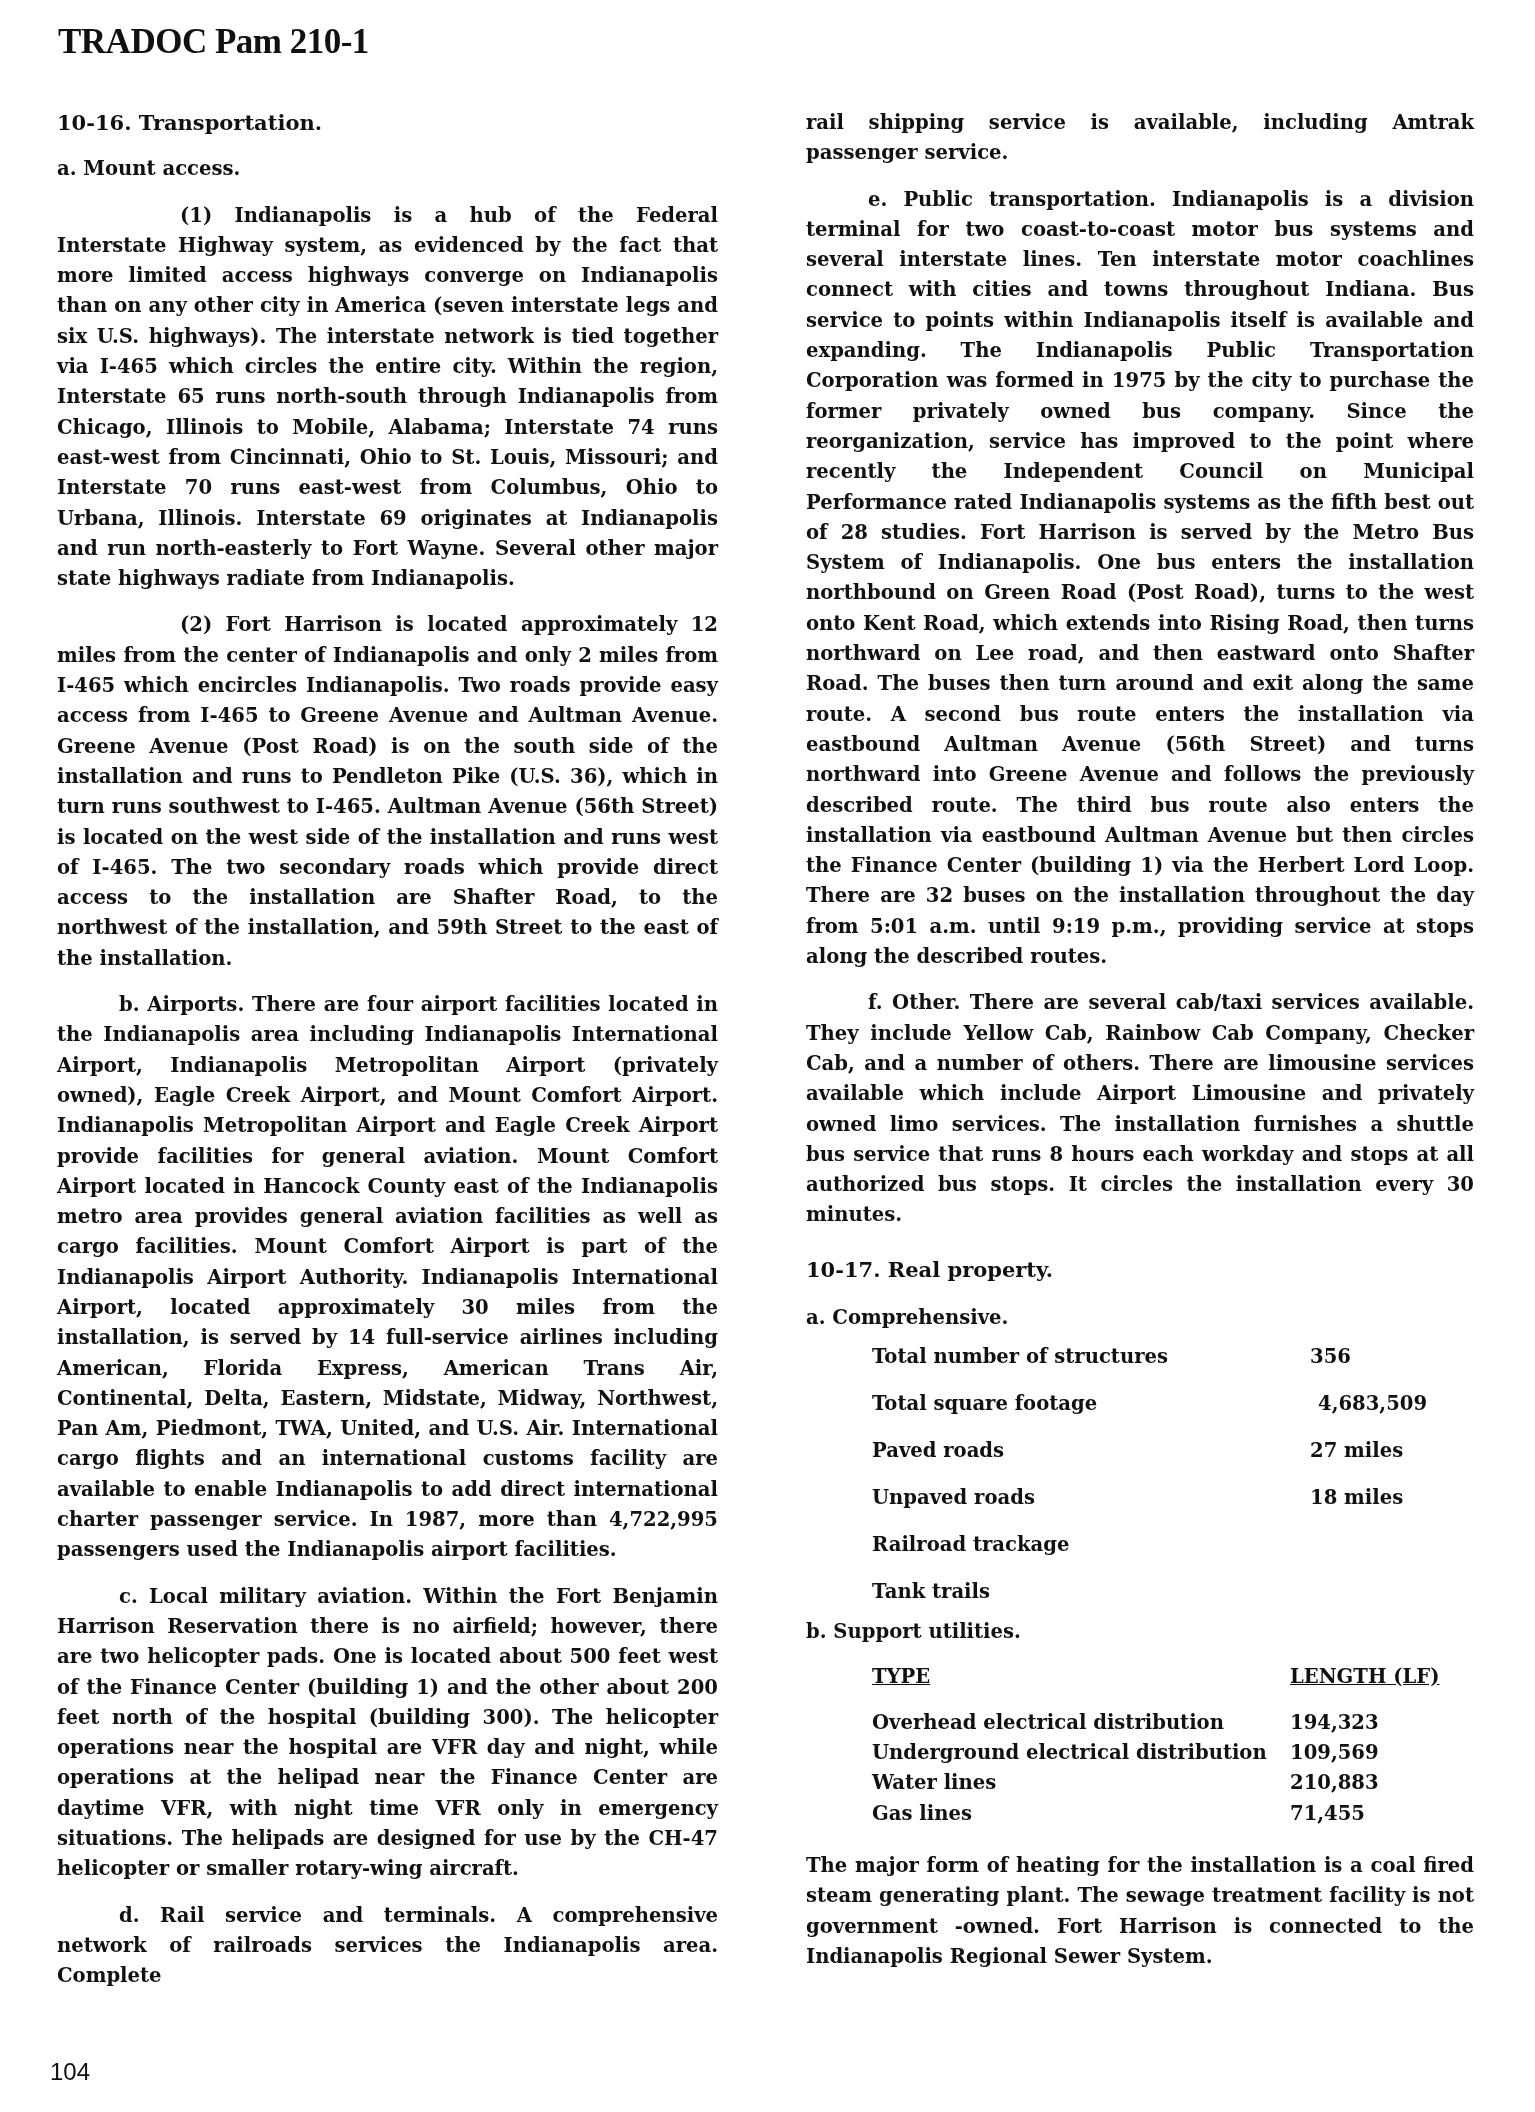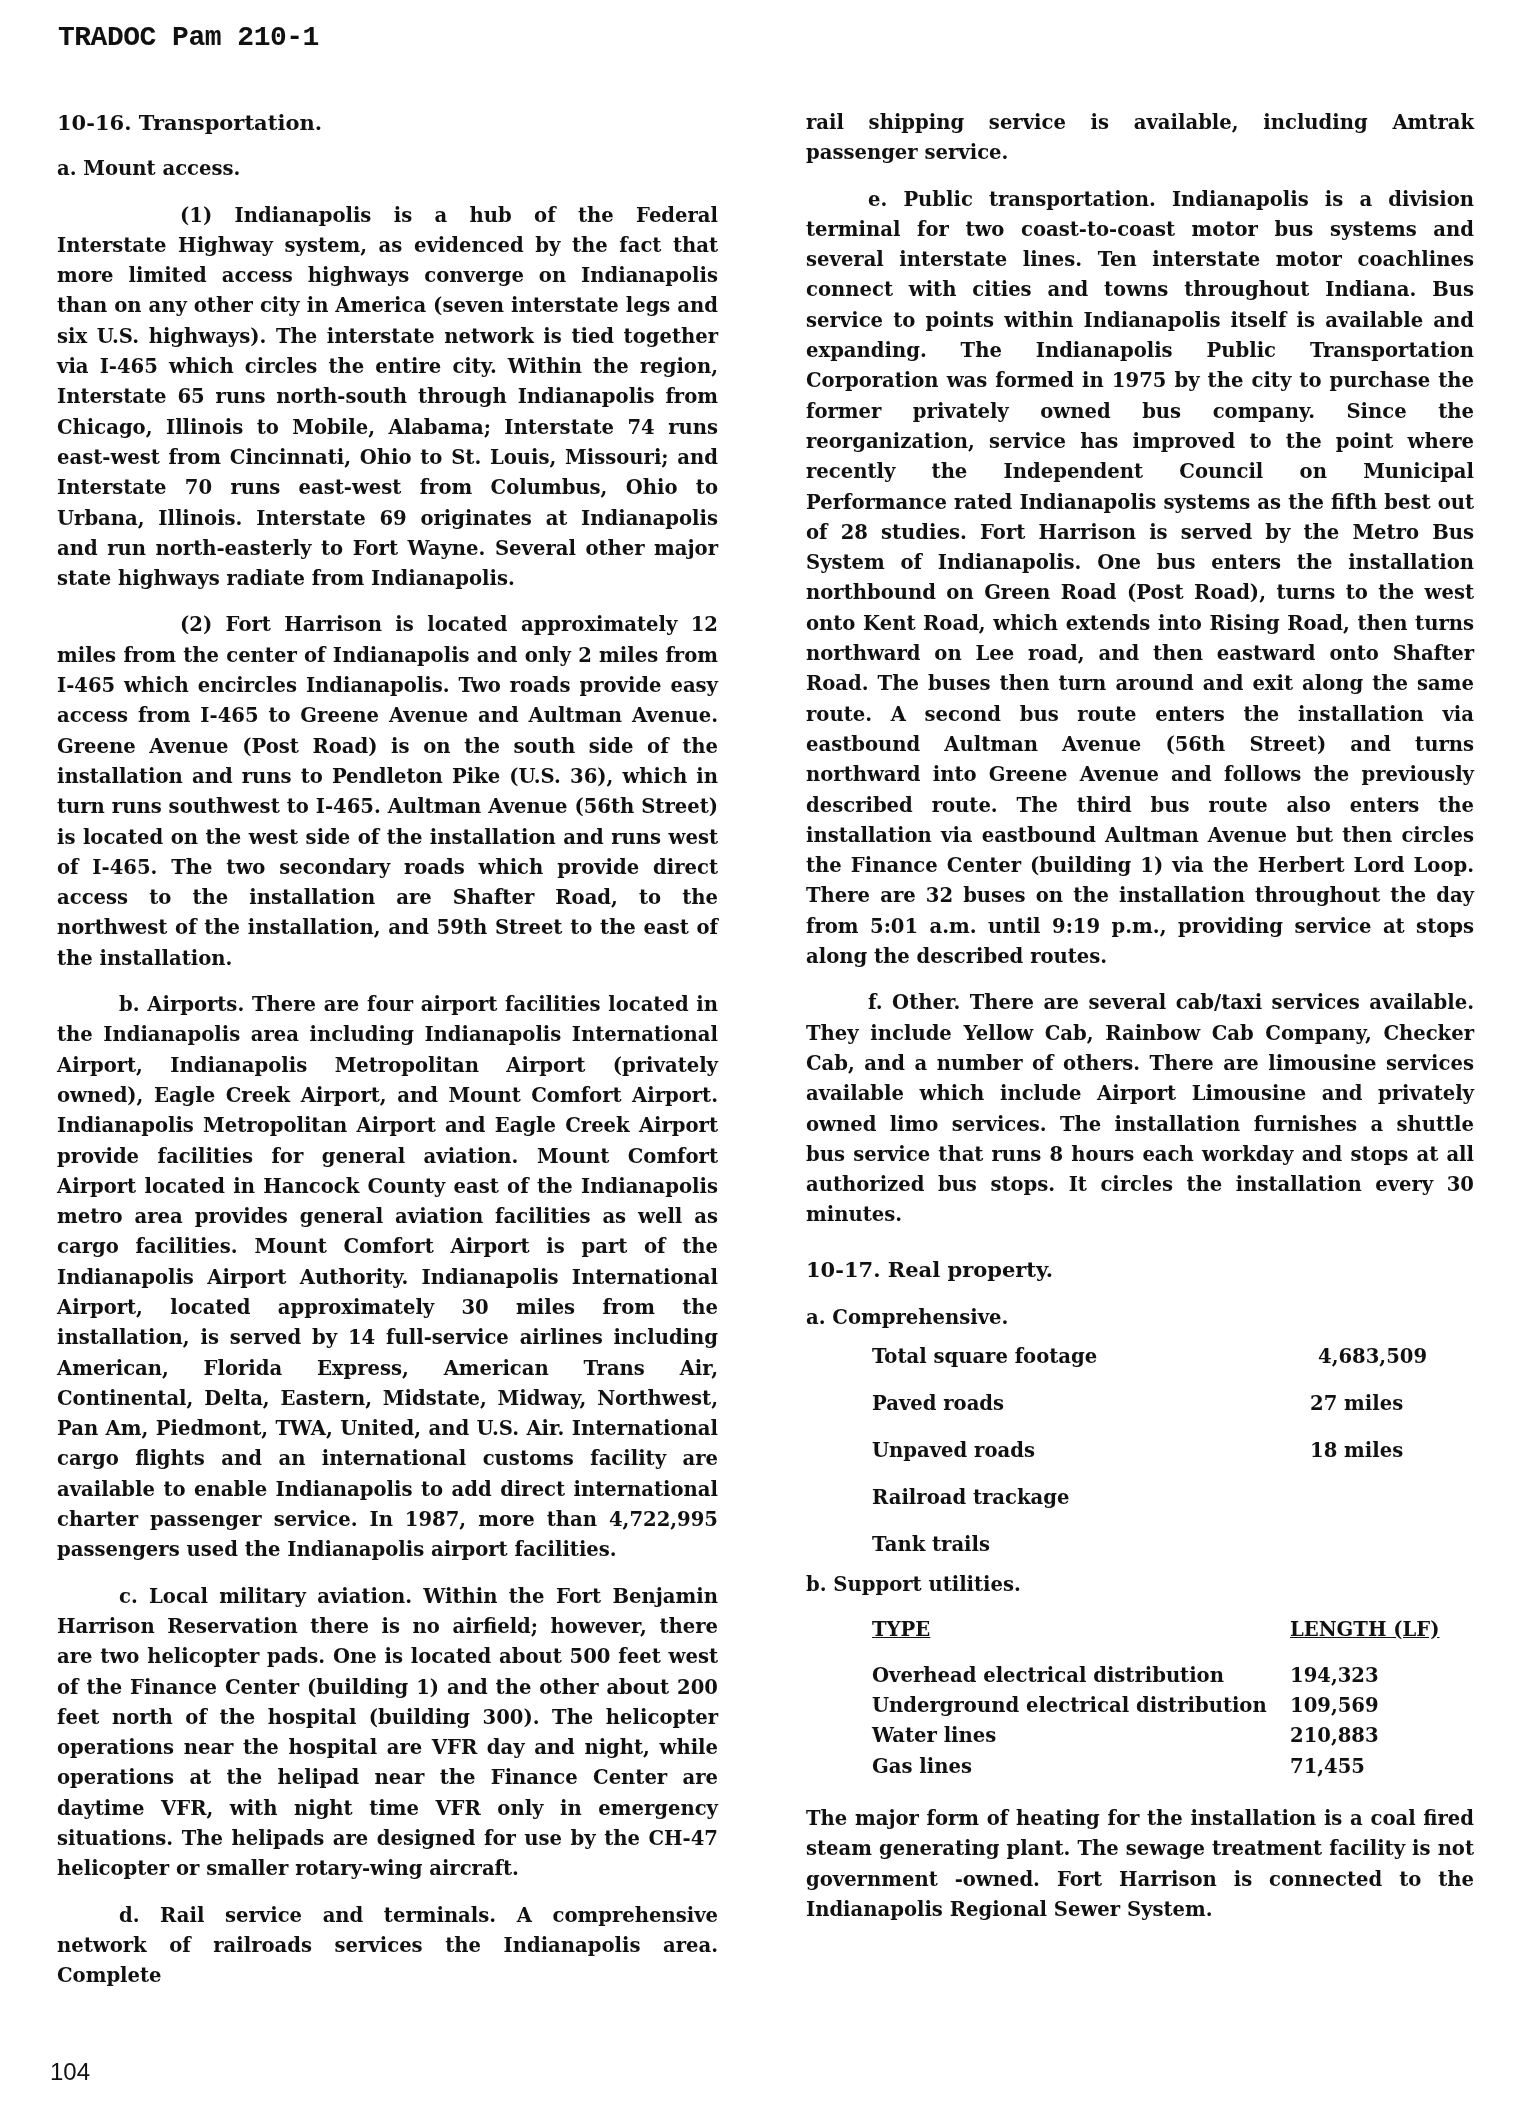--- a/index.html
+++ b/index.html
@@ -3,22 +3,22 @@
 <meta charset="utf-8">
 <style>
   html, body { margin: 0; padding: 0; background: #ffffff; }
   body {
     width: 1535px; height: 2112px; position: relative; overflow: hidden;
     font-family: "DejaVu Serif", "Liberation Serif", serif;
     color: #111111;
   }
   .running-head {
     position: absolute; left: 58px; top: 22px;
-    font-family: Liberation Mono, monospace;
-    font-weight: bold; font-size: 28px; letter-spacing: -0.5px; color: #111;
+    font-family: Liberation Serif, serif;
+    font-weight: bold; font-size: 35px; letter-spacing: -0.5px; color: #111;
   }
   .page-number {
     position: absolute; left: 50px; top: 2058px;
     font-family: "Liberation Sans", "DejaVu Sans", sans-serif;
     font-weight: normal; font-size: 24px; color: #111;
   }
   .col { position: absolute; top: 108px; font-size: 19.6px; line-height: 30.3px; font-weight: bold; }
   .col-left { left: 57px; width: 661px; }
   .col-right { left: 806px; width: 668px; top: 108px; }
   .col p { margin: 0 0 16px 0; text-align: justify; }
@@ -52,20 +52,24 @@
 
 <div class="col col-right">
   <p>rail shipping service is available, including Amtrak passenger service.</p>
   <p class="indent1">e.  Public transportation.  Indianapolis is a division terminal for two coast-to-coast motor bus systems and several interstate lines.  Ten interstate motor coachlines connect with cities and towns throughout Indiana.  Bus service to points within Indianapolis itself is available and expanding. The Indianapolis Public Transportation Corporation was formed in 1975 by the city to purchase the former privately owned bus company.  Since the reorganization, service has improved to the point where recently the Independent Council on Municipal Performance rated Indianapolis systems as the fifth best out of 28 studies.  Fort Harrison is served by the Metro Bus System of Indianapolis.  One bus enters the installation northbound on Green Road (Post Road), turns to the west onto Kent Road, which extends into Rising Road, then turns northward on Lee road, and then eastward onto Shafter Road.  The buses then turn around and exit along the same route.  A second bus route enters the installation via eastbound Aultman Avenue (56th Street) and turns northward into Greene Avenue and follows the previously described route.  The third bus route also enters the installation via eastbound Aultman Avenue but then circles the Finance Center (building 1) via the Herbert Lord Loop.  There are 32 buses on the installation throughout the day from 5:01 a.m. until 9:19 p.m., providing service at stops along the described routes.</p>
   <p class="indent1">f.  Other.  There are several cab/taxi services available. They include Yellow Cab, Rainbow Cab Company, Checker Cab, and a number of others.  There are limousine services available which include Airport Limousine and privately owned limo services.  The installation furnishes a shuttle bus service that runs 8 hours each workday and stops at all authorized bus stops. It circles the installation every 30 minutes.</p>
 
   <p class="sec-head" style="margin-top:24px;">10-17.  Real property.</p>
   <p class="sub-head" style="margin-top:18px;margin-bottom:0;">a.  Comprehensive.</p>
 
   <div>
+    <div class="prop-row">
+      <span class="prop-label">Total number of structures</span>
+      <span class="prop-value">356</span>
+    </div>
     <div class="prop-row">
       <span class="prop-label">Total square footage</span>
       <span class="prop-value" style="margin-left:8px">4,683,509</span>
     </div>
     <div class="prop-row">
       <span class="prop-label">Paved roads</span>
       <span class="prop-value">27 miles</span>
     </div>
     <div class="prop-row">
       <span class="prop-label">Unpaved roads</span>

